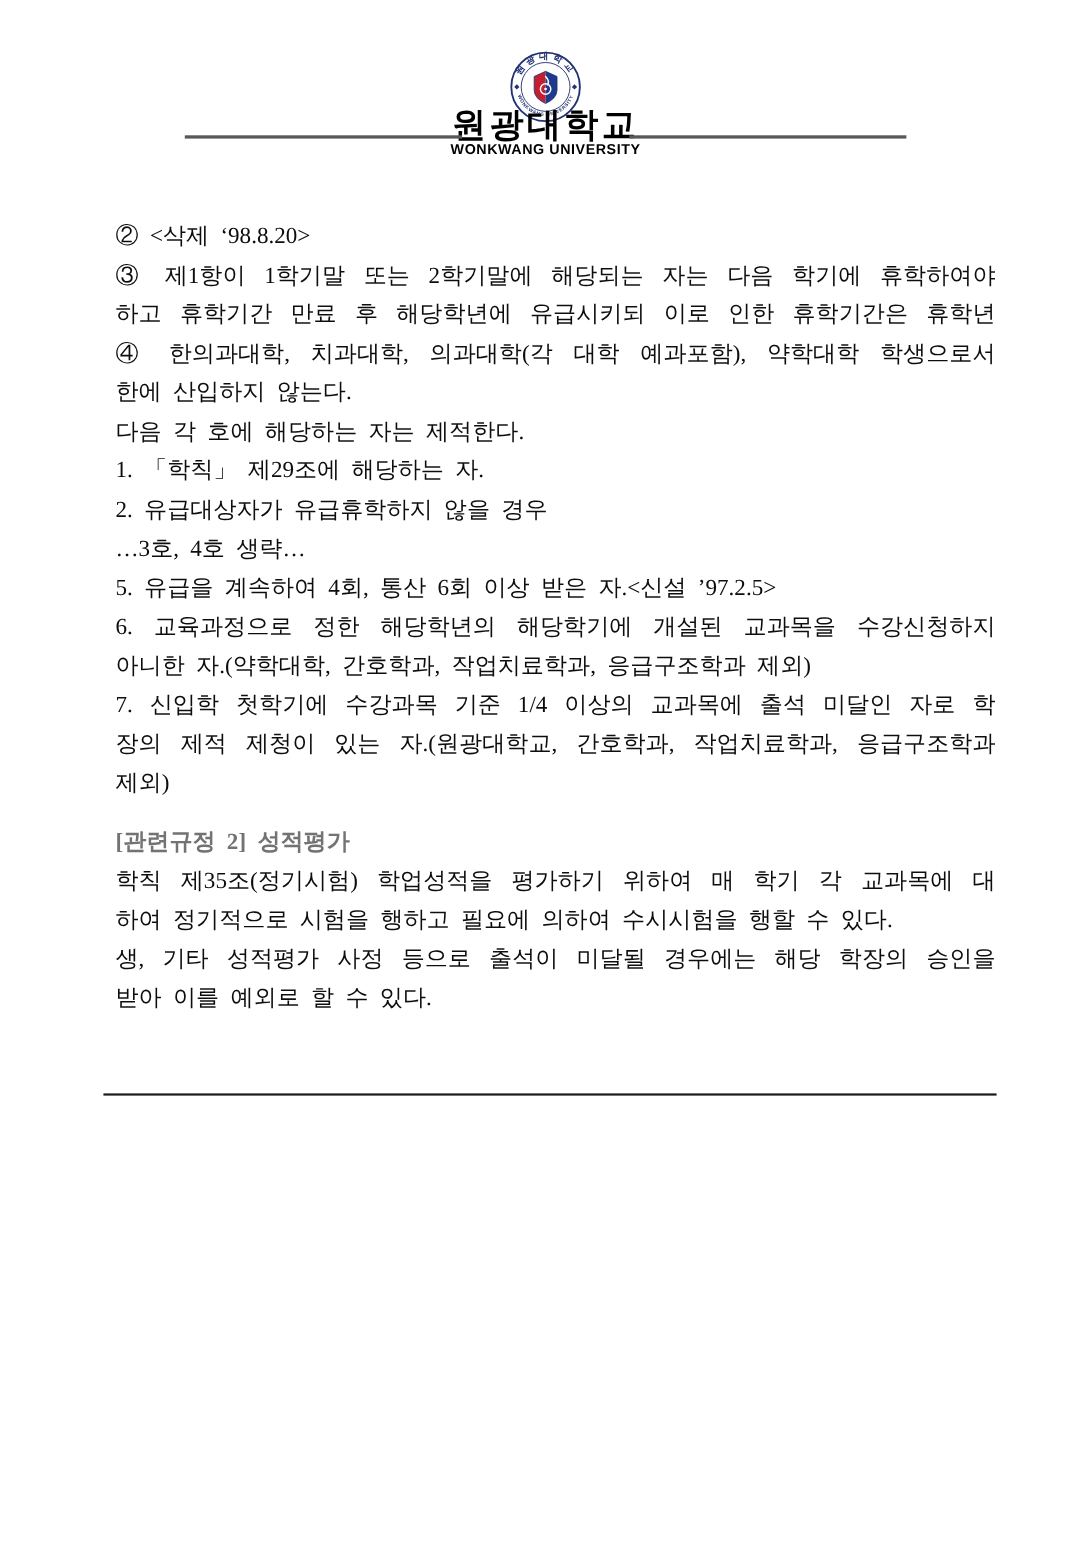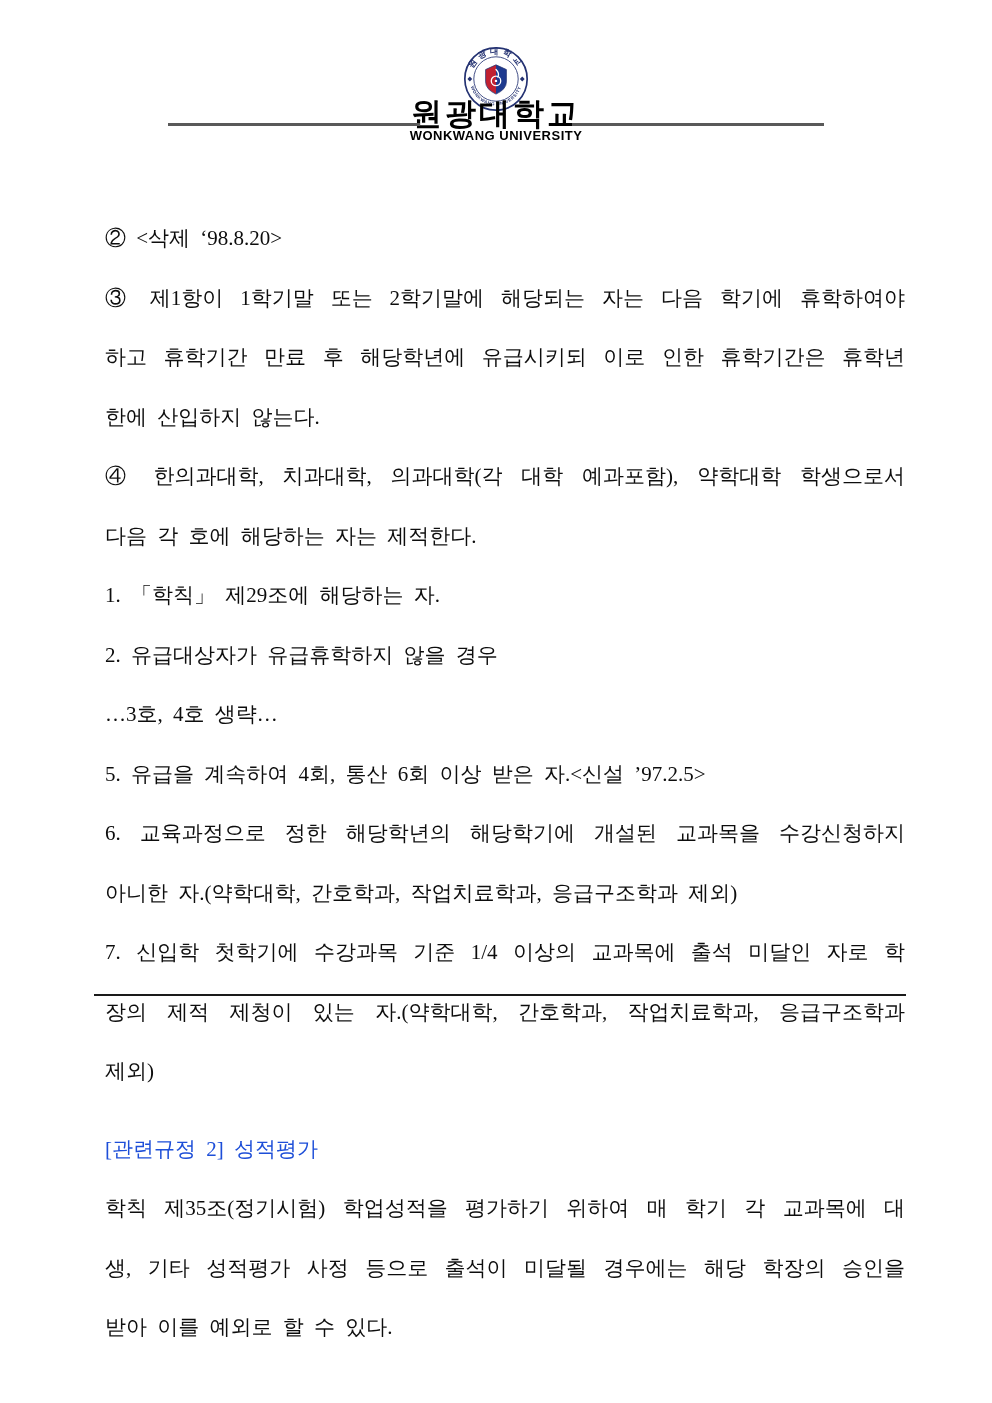--- a/index.html
+++ b/index.html
@@ -58,26 +58,26 @@
   .doc {
     position: absolute;
     left: 105px;
     top: 197px;
     width: 800px;
     font-size: 21px;
     line-height: 35.5px;
     word-spacing: 5px;
     color: #0d0d0d;
   }
-  .line { min-height: 35.5px; text-align: left; margin-top: 24px; }
+  .line { min-height: 35.5px; text-align: left; }
   .line.jl { text-align: justify; text-align-last: justify; }
   .sec-gap { height: 18px; }
   .sec-heading {
-    color: #1d4ed8;
-    font-weight: normal;
+    color: #737373;
+    font-weight: bold;
   }
   .bold { font-weight: normal; }
 
   .bottom-rule {
     position: absolute;
     left: 94px;
     top: 994px;
     width: 812px;
     height: 2px;
     background: #1a1a1a;
@@ -115,38 +115,39 @@
 
   <div class="uni-ko">원광대학교</div>
   <div class="hrule left"></div>
   <div class="hrule right"></div>
   <div class="uni-en">WONKWANG UNIVERSITY</div>
 
   <div class="doc">
     <div class="line">② &lt;삭제  ‘98.8.20&gt;</div>
     <div class="line jl">③ 제1항이 1학기말 또는 2학기말에 해당되는 자는 다음 학기에 휴학하여야</div>
     <div class="line jl">하고 휴학기간 만료 후 해당학년에 유급시키되 이로 인한 휴학기간은 휴학년</div>
+    <div class="line jl">④ 한의과대학, 치과대학, 의과대학(각 대학 예과포함), 약학대학 학생으로서</div>
     <div class="line">한에 산입하지 않는다.</div>
-    <div class="line jl">④ 한의과대학, 치과대학, 의과대학(각 대학 예과포함), 약학대학 학생으로서</div>
     <div class="line">다음 각 호에 해당하는 자는 제적한다.</div>
     <div class="line">1. 「학칙」 제29조에 해당하는 자.</div>
     <div class="line">2. 유급대상자가 유급휴학하지 않을 경우</div>
     <div class="line">…3호, 4호 생략…</div>
     <div class="line">5. 유급을 계속하여 4회, 통산 6회 이상 받은 자.&lt;신설 ’97.2.5&gt;</div>
     <div class="line jl">6. 교육과정으로 정한 해당학년의 해당학기에 개설된 교과목을 수강신청하지</div>
     <div class="line">아니한 자.(약학대학, 간호학과, 작업치료학과, 응급구조학과 제외)</div>
     <div class="line jl">7. 신입학 첫학기에 수강과목 기준 1/4 이상의 교과목에 출석 미달인 자로 학</div>
-    <div class="line jl">장의 제적 제청이 있는 자.(약학대학, 간호학과, 작업치료학과, 응급구조학과</div>
+    <div class="line jl">장의 제적 제청이 있는 자.(원광대학교, 간호학과, 작업치료학과, 응급구조학과</div>
     <div class="line">제외)</div>
 
     <div class="sec-gap"></div>
 
     <div class="line sec-heading">[관련규정 2] 성적평가</div>
 
     <div class="line jl"><span class="bold">학칙 제35조(정기시험)</span><span> 학업성적을 평가하기 위하여 매 학기 각 교과목에 대</span></div>
+    <div class="line">하여 정기적으로 시험을 행하고 필요에 의하여 수시시험을 행할 수 있다.</div>
 
     <div class="line jl">생, 기타 성적평가 사정 등으로 출석이 미달될 경우에는 해당 학장의 승인을</div>
     <div class="line">받아 이를 예외로 할 수 있다.</div>
   </div>
 
   <div class="bottom-rule"></div>
 
 </div>
 
 </body></html>

